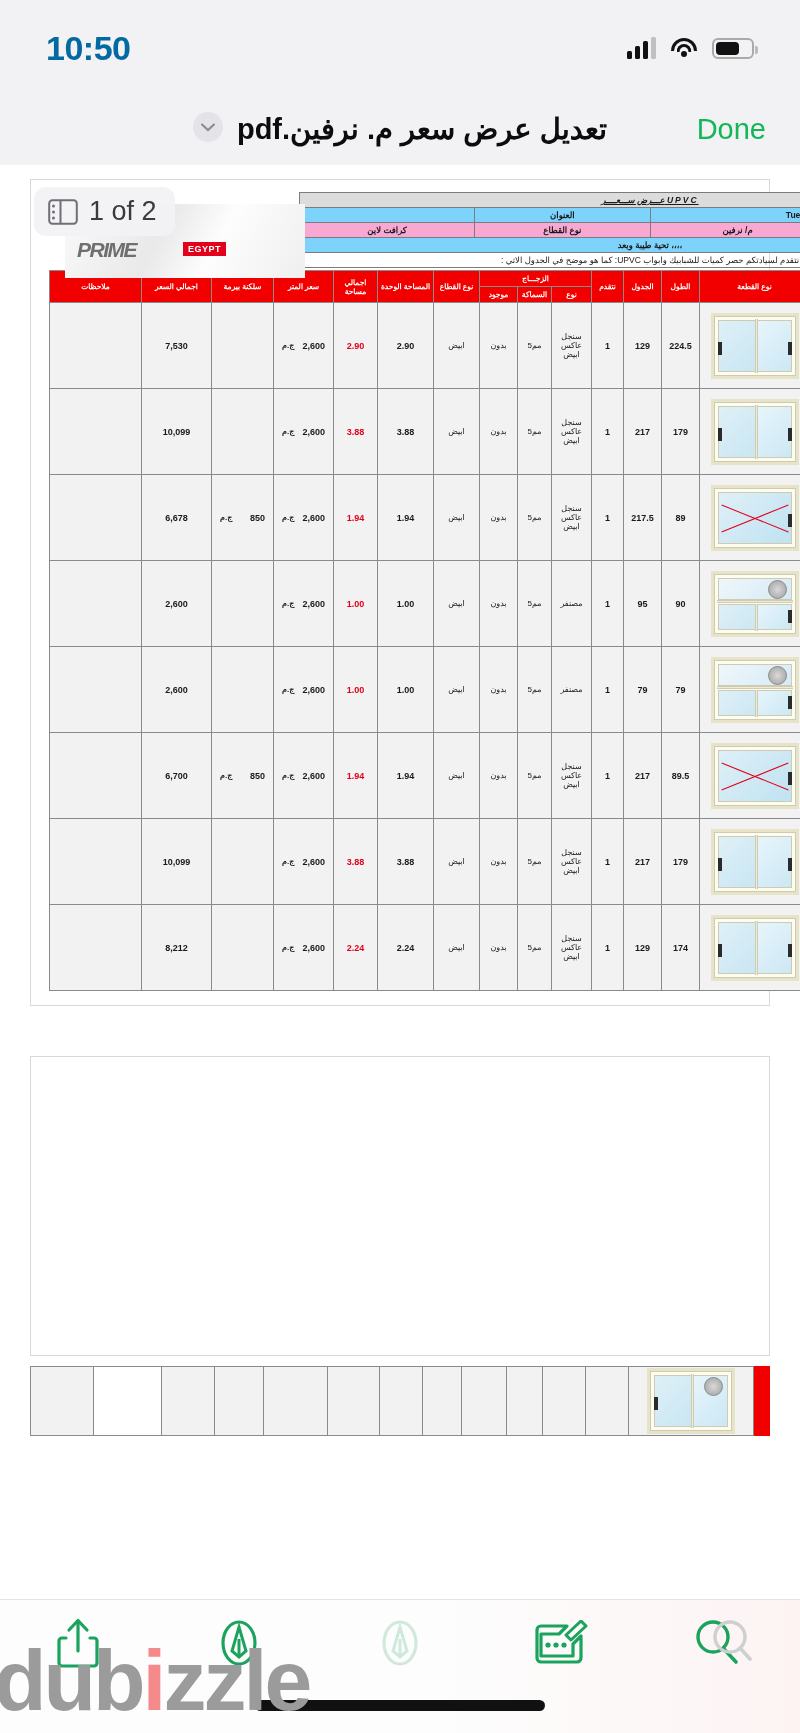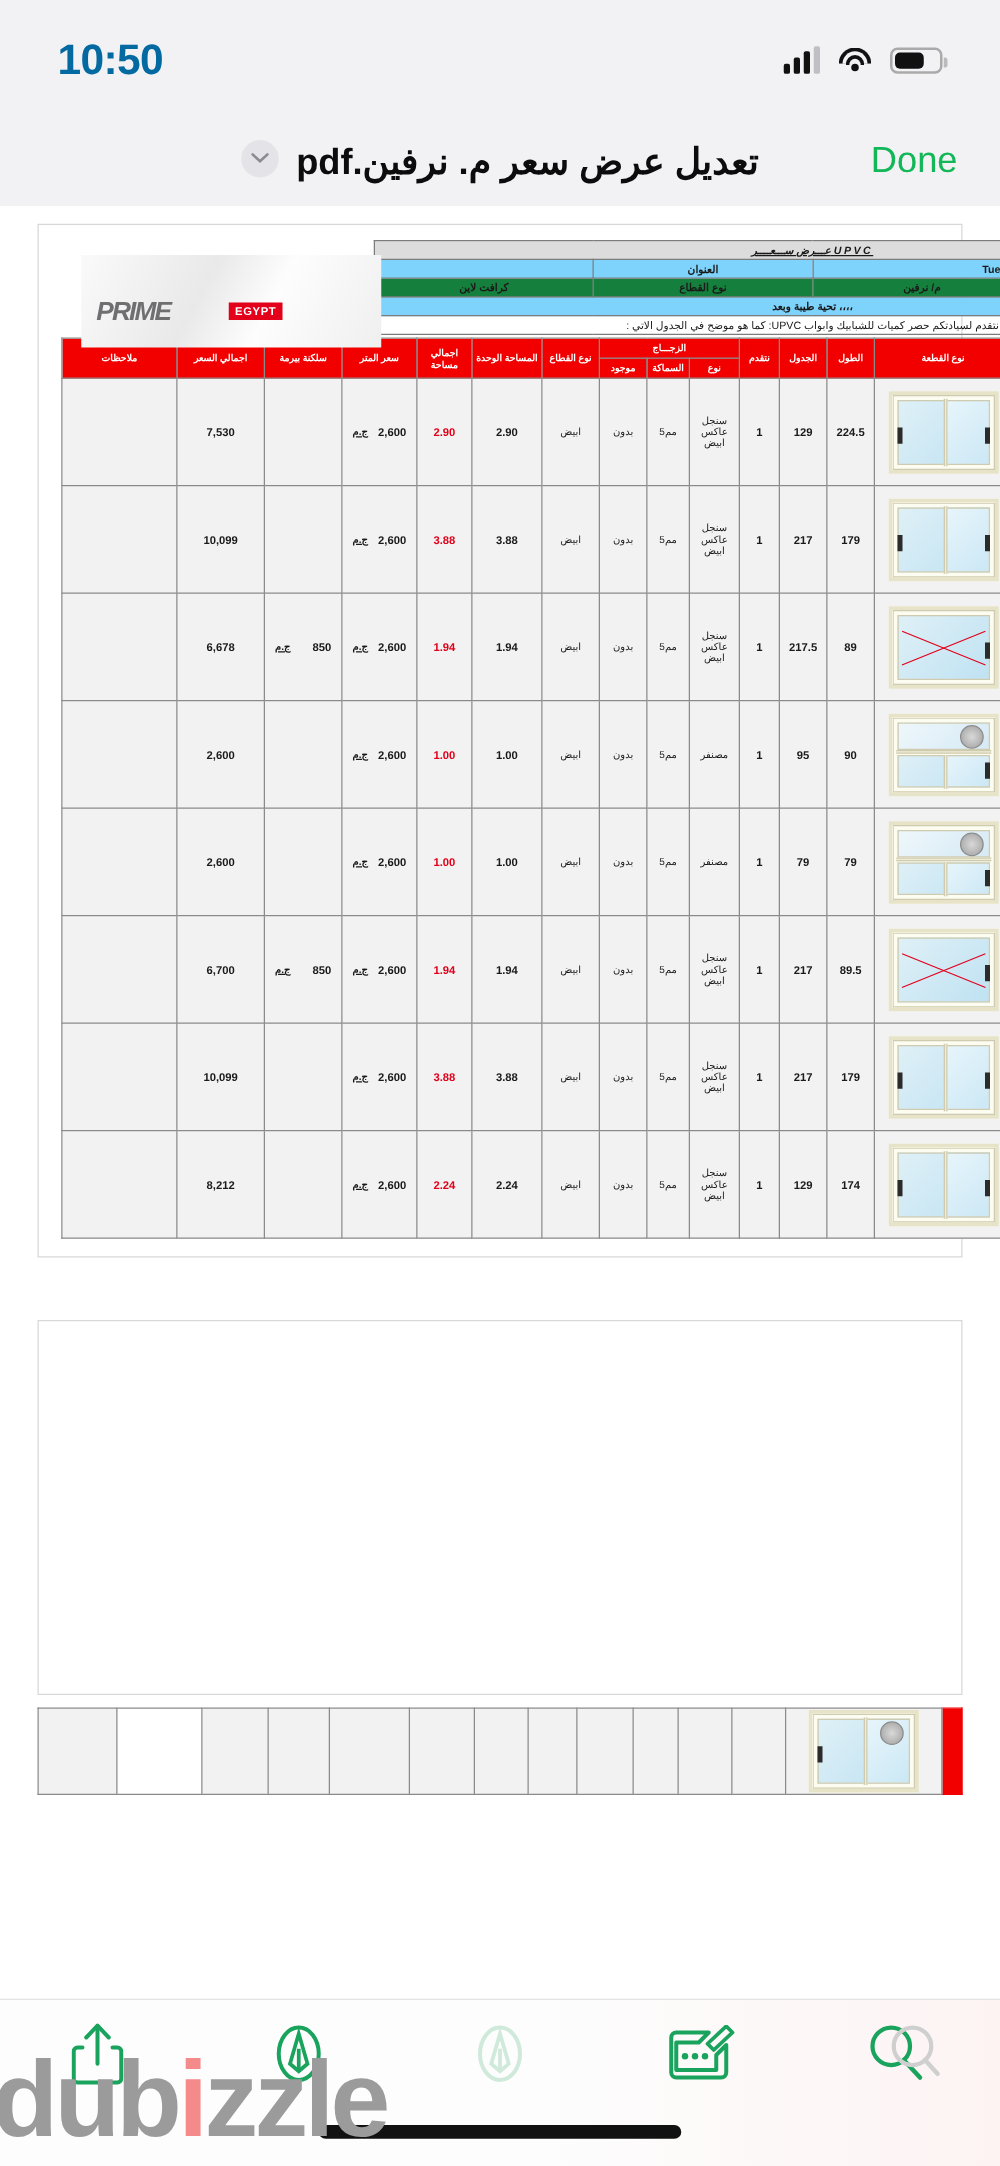--- a/index.html
+++ b/index.html
@@ -87,37 +87,37 @@
   
   table.t { border-collapse:collapse; width:100%; table-layout:fixed; }
   .htbl { width:420px; margin-left:250px; }
   .htbl td {
     border:1px solid #7c7c7c; font-size:8.5px; text-align:center;
     padding:2px 3px; color:#1a1a1a; height:15px;
   }
   .hd-title { background:#dcdcdc; font-weight:700; font-style:italic;
     font-size:11px; letter-spacing:2px; text-decoration:underline; }
   .red { background:#7dd3fc; color:#fff; font-weight:700; }
-  .gray { background:#15803d; font-weight:700; }
+  .gray { background:#f9a8d4; font-weight:700; }
   .intro { font-size:9px; text-align:right; padding:3px 6px; direction:rtl; }
 
   
   .mtbl { margin-top:2px; }
   .mtbl th, .mtbl td {
     border:1px solid #8a8a8a; font-size:8px; text-align:center;
     color:#1a1a1a; padding:1px 2px; vertical-align:middle;
   }
   .mtbl thead th { background:#f20000; color:#fff; font-weight:700; font-size:7.5px; height:16px; }
   .mtbl tbody td { background:#f2f2f2; height:86px; }
   .mtbl tbody td.num { font-weight:700; font-size:9px; }
   .mtbl tbody td.acc { color:#e2001a; font-weight:700; font-size:9px; }
   .mtbl tbody td.rail { background:#f20000; border-color:#f20000; padding:0; }
   .pricecell { display:flex; justify-content:space-between; align-items:center;
     padding:0 6px; font-weight:700; font-size:9px; }
-  .pricecell .cur { font-weight:700; font-size:8px;text-decoration:underline; }
+  .pricecell .cur { font-weight:700; font-size:8px; }
 
   
   .thumb { width:88px; height:66px; margin:0 auto; position:relative;
     background:#fdfcf0; border:3px solid #e7e3c9; box-shadow:inset 0 0 0 1px #cfcbb0; }
   .thumb .glass { position:absolute; inset:4px; background:linear-gradient(135deg,#dff0f7,#bfe2f2); border:1px solid #cfcbb0; }
   .thumb.sliding .glass2 { position:absolute; top:4px; bottom:4px; left:50%; right:4px;
     background:linear-gradient(135deg,#e8f5fb,#cbe8f5); border:1px solid #cfcbb0; }
   .thumb .mull { position:absolute; top:3px; bottom:3px; left:50%; width:3px; background:#efecd6; border-left:1px solid #cfcbb0; border-right:1px solid #cfcbb0; }
   .thumb .handle { position:absolute; top:44%; left:4px; width:4px; height:13px; background:#2b2b2b; }
   .thumb .handle.r { left:auto; right:4px; }
@@ -200,20 +200,32 @@
       <svg width="14" height="9" viewBox="0 0 14 9">
           <path d="M1 1.5L7 7L13 1.5" fill="none" stroke="#8a8a90" stroke-width="2.1" stroke-linecap="round"></path>
         </svg>
     </div>
   </div>
   <div class="done">Done</div>
 </div>
 
 <div class="docarea">
 
+  <div class="pagebadge">
+    <span class="bookicon">
+      <svg width="30" height="26" viewBox="0 0 30 26">
+        <rect x="1.2" y="1.2" width="27.6" height="23.6" rx="3.2" fill="none" stroke="#6f6f75" stroke-width="2"></rect>
+        <line x1="12.5" y1="1.2" x2="12.5" y2="24.8" stroke="#6f6f75" stroke-width="2"></line>
+        <circle cx="5.5" cy="7" r="1.5" fill="#6f6f75"></circle>
+          <circle cx="5.5" cy="13" r="1.5" fill="#6f6f75"></circle>
+          <circle cx="5.5" cy="19" r="1.5" fill="#6f6f75"></circle>
+      </svg>
+    </span>
+    <span class="lbl">1 of 2</span>
+  </div>
 
   <div class="page page1">
     <div class="sheet">
 
       <div class="logo">
         <div class="logo-txt">PRIME</div>
         <div class="logo-badge">EGYPT</div>
       </div>
 
       <table class="t htbl">

